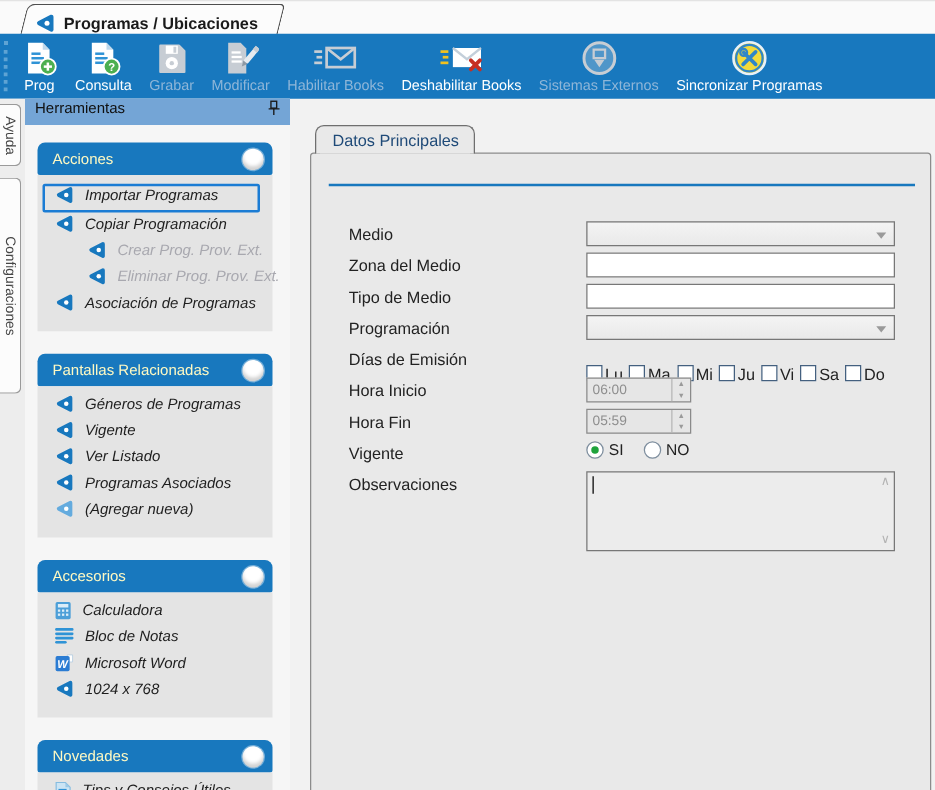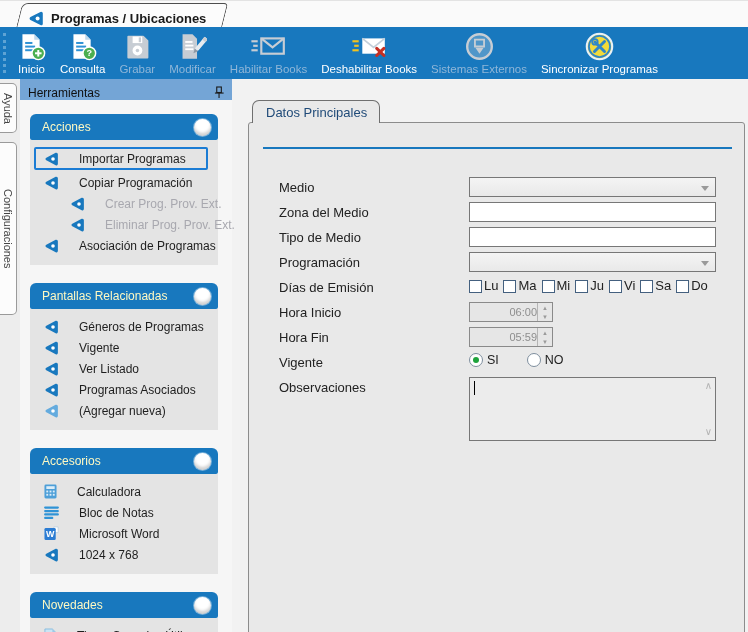--- a/index.html
+++ b/index.html
@@ -24,55 +24,55 @@
 
   
   .edge { position:absolute; top:79px; left:0; width:20px; bottom:0; background:#EDEDED; }
   .vtab { position:absolute; left:0; width:17px; background:#FCFCFC; border:1px solid #9A9A9A; border-left:none; border-radius:0 5px 5px 0;
           writing-mode:vertical-rl; font-size:11px; color:#444; display:flex; align-items:center; justify-content:center; }
   .vtab-ayuda { top:4px; height:50px; }
   .vtab-conf  { top:63px; height:173px; }
 
   
   .sidebar { position:absolute; left:20px; top:79px; width:212px; bottom:0; background:#F6F6F6; }
-  .pane-head { height:21px; background:#74A5D6; display:flex; align-items:flex-end; padding:0 6px 0 8px; font-size:12px; color:#101010; }
+  .pane-head { height:21px; background:#74A5D6; display:flex; align-items:flex-start; padding:0 6px 0 8px; font-size:12px; color:#101010; }
   .pane-head .pin { margin-left:auto; width:13px; height:15px; display:flex; align-items:center; justify-content:center; }
   .sections { padding:14px 14px 0 10px; display:flex; flex-direction:column; gap:18px; }
   .sec-head { height:26px; background:#1878BE; border-radius:6px 6px 2px 2px; color:#fef9c3; font-size:12px; display:flex; align-items:center; padding:0 7px 0 12px; }
   .sec-head .toggle { margin-left:auto; width:17px; height:17px; border-radius:50%; background:#FFFFFF; box-shadow:inset 0 -3px 3px rgba(0,0,0,.18), 0 0 0 1px rgba(255,255,255,.4); }
   .sec-body { background:#E4E4E4; padding:7px 0 9px; }
-  .sit { height:21px; display:flex; align-items:center; gap:20px; padding:0 6px 0 14px; font-size:12px; color:#1E1E1E; white-space:nowrap; }
+  .sit { height:21px; display:flex; align-items:flex-start; gap:9px; padding:0 6px 0 14px; font-size:12px; color:#1E1E1E; white-space:nowrap;font-style:italic; }
   .sit.dis { color:#A8A8AF;padding-left:40px; }
   .sit.sel { border:2px solid #1B7CD4; border-radius:2px; margin:0 10px 2px 4px; padding:0 0 0 8px; height:23px; }
   .tri { flex:0 0 auto; }
 
   
   .dp-tab { position:absolute; left:252px; top:100px; width:128px; height:23px; background:#E9E9E9; border:1px solid #6F6F6F; border-bottom:none;
             border-radius:7px 7px 0 0; z-index:2; display:flex; align-items:center; padding-left:13px; font-size:13px; color:#1F4A78; }
   .groupbox { position:absolute; left:248px; top:122px; width:497px; height:560px; background:#E9E9E9; border:1px solid #8C8C8C; border-radius:3px; z-index:1; }
   .blue-rule { position:absolute; left:14px; right:12px; top:24px; height:2px; background:#1878BE; }
 
   .form { position:absolute; left:30px; top:54px; right:28px; display:grid; grid-template-columns:190px 1fr; grid-auto-rows:25px; align-items:start; }
   .flabel { font-size:13px; color:#222; padding-top:3px; }
   .ctl { height:20px; }
   .select { position:relative; border:1px solid #777; background:linear-gradient(#F4F4F4,#E9E9E9); width:100%; }
   .select::after { content:""; position:absolute; right:6px; top:8px; border:4px solid transparent; border-top:5px solid #9A9A9A; }
   .tinput { width:100%; height:20px; border:1px solid #777; background:#FFFFFF; font:12px "Liberation Sans",sans-serif; padding:0 4px; outline:none; }
 
   .days { display:flex; align-items:center; gap:5px; padding-top:1px; }
-  .chk { display:flex; align-items:flex-end; gap:2px; }
+  .chk { display:flex; align-items:flex-start; gap:2px;margin-top:14px; }
   .chk .box { width:13px; height:13px; background:#FFFFFF; border:1px solid #44607F; }
   .chk .chk-l { font-size:13px; color:#222; }
 
-  .spinner { width:84px; height:20px; border:1px solid #8A8A8A; background:#E6E6E6; display:flex; align-items:center; position:relative;text-align:right; }
+  .spinner { width:84px; height:20px; border:1px solid #8A8A8A; background:#E6E6E6; display:flex; align-items:center; position:relative; }
   .spin-val { font-size:11px; color:#8E8E8E; padding-left:4px; flex:1; }
   .spin-btns { width:15px; height:100%; border-left:1px solid #B5B5B5; display:flex; flex-direction:column; }
   .spin-btns span { flex:1; display:flex; align-items:center; justify-content:center; font-size:6px; color:#9A9A9A; }
 
-  .radios { display:flex; align-items:flex-end; gap:28px; padding-top:1px; }
+  .radios { display:flex; align-items:flex-end; gap:16px; padding-top:1px; }
   .rgroup { display:flex; align-items:center; gap:4px; }
   .radio { width:14px; height:14px; border-radius:50%; border:1px solid #7E8E9E; background:#FFFFFF; display:flex; align-items:center; justify-content:center; }
   .radio .dot { width:6px; height:6px; border-radius:50%; background:#1FA33C; }
   .rlabel { font-size:12.5px; color:#222; }
 
   .tarea { position:relative; width:100%; height:64px; border:1px solid #777; background:#ECECEC; }
   .tarea .caret { position:absolute; left:4px; top:3px; width:1px; height:14px; background:#000; }
   .tarea .sup, .tarea .sdn { position:absolute; right:3px; font-size:10px; color:#B3B3B3; line-height:10px; }
   .tarea .sup { top:3px; } .tarea .sdn { bottom:3px; }
 </style>
@@ -96,21 +96,21 @@
           <path d="M6 2.5 H19 L25 8.5 V29.5 H6 Z" fill="#fff"></path>
           <path d="M19 2.5 L25 8.5 H19 Z" fill="#BFD9EC"></path>
           <rect x="9" y="11" width="8" height="2.2" fill="#2F93D6"></rect>
           <rect x="9" y="15" width="11" height="2.2" fill="#2F93D6"></rect>
           <rect x="9" y="19" width="11" height="2.2" fill="#2F93D6"></rect>
           <circle cx="23.5" cy="23.5" r="7" fill="#4CAF50" stroke="#fff" stroke-width="1.6"></circle>
           <rect x="22.4" y="19.9" width="2.2" height="7.2" fill="#fff"></rect>
           <rect x="19.9" y="22.4" width="7.2" height="2.2" fill="#fff"></rect>
         </svg>
     </span>
-    <span class="tlabel">Inicio</span>
+    <span class="tlabel">Prog</span>
   </div>
   <div class="tbtn">
     <span class="ticon">
       <svg width="29" height="29" viewBox="0 0 32 32">
           <path d="M6 2.5 H19 L25 8.5 V29.5 H6 Z" fill="#fff"></path>
           <path d="M19 2.5 L25 8.5 H19 Z" fill="#BFD9EC"></path>
           <rect x="9" y="11" width="8" height="2.2" fill="#2F93D6"></rect>
           <rect x="9" y="15" width="11" height="2.2" fill="#2F93D6"></rect>
           <rect x="9" y="19" width="11" height="2.2" fill="#2F93D6"></rect>
           <circle cx="23.5" cy="23.5" r="7" fill="#4CAF50" stroke="#fff" stroke-width="1.6"></circle>

